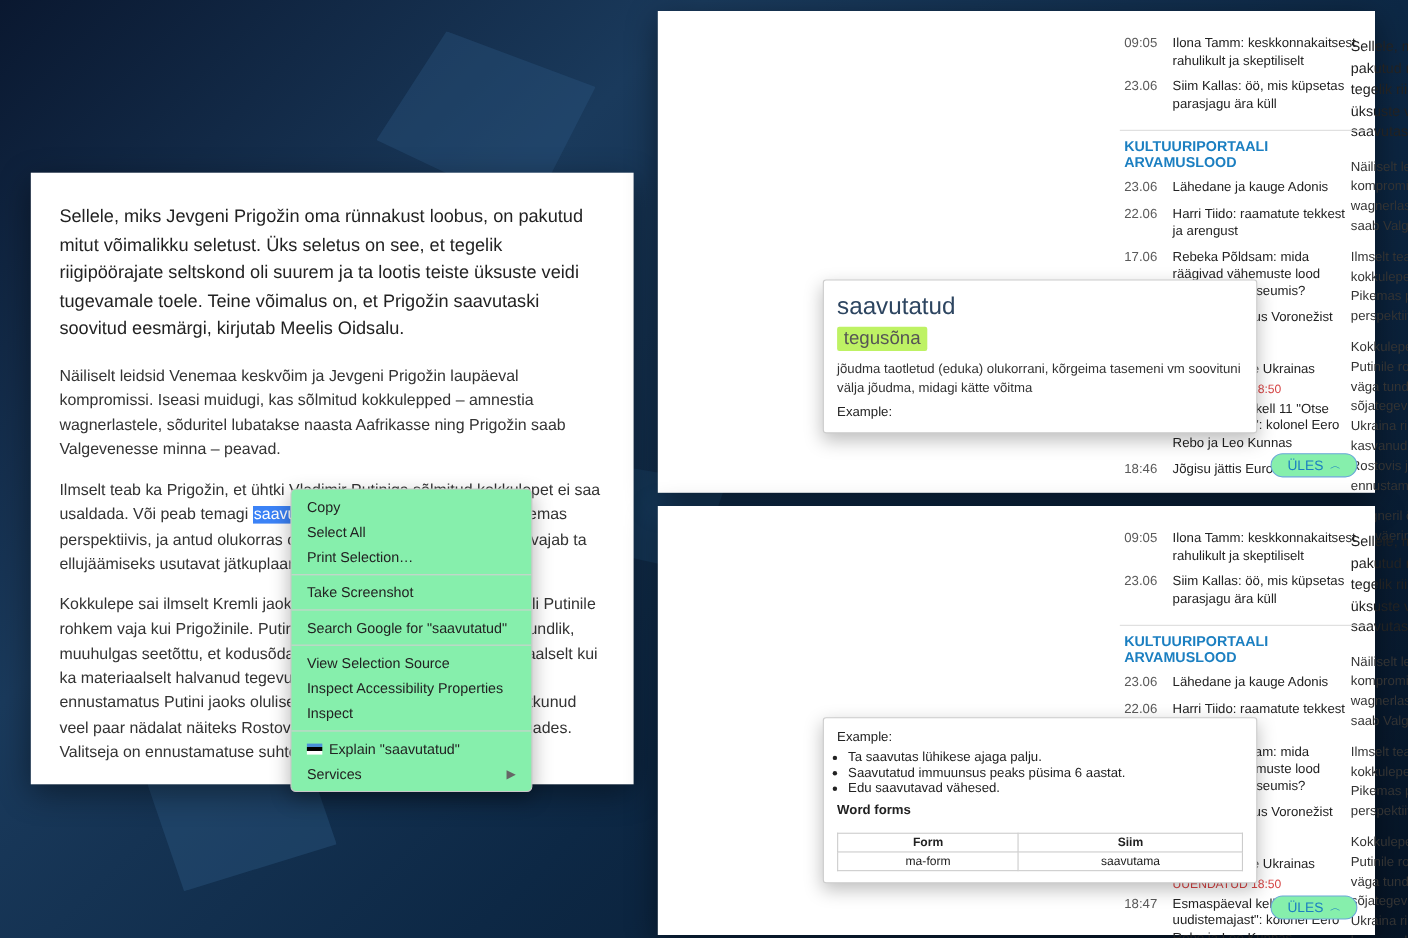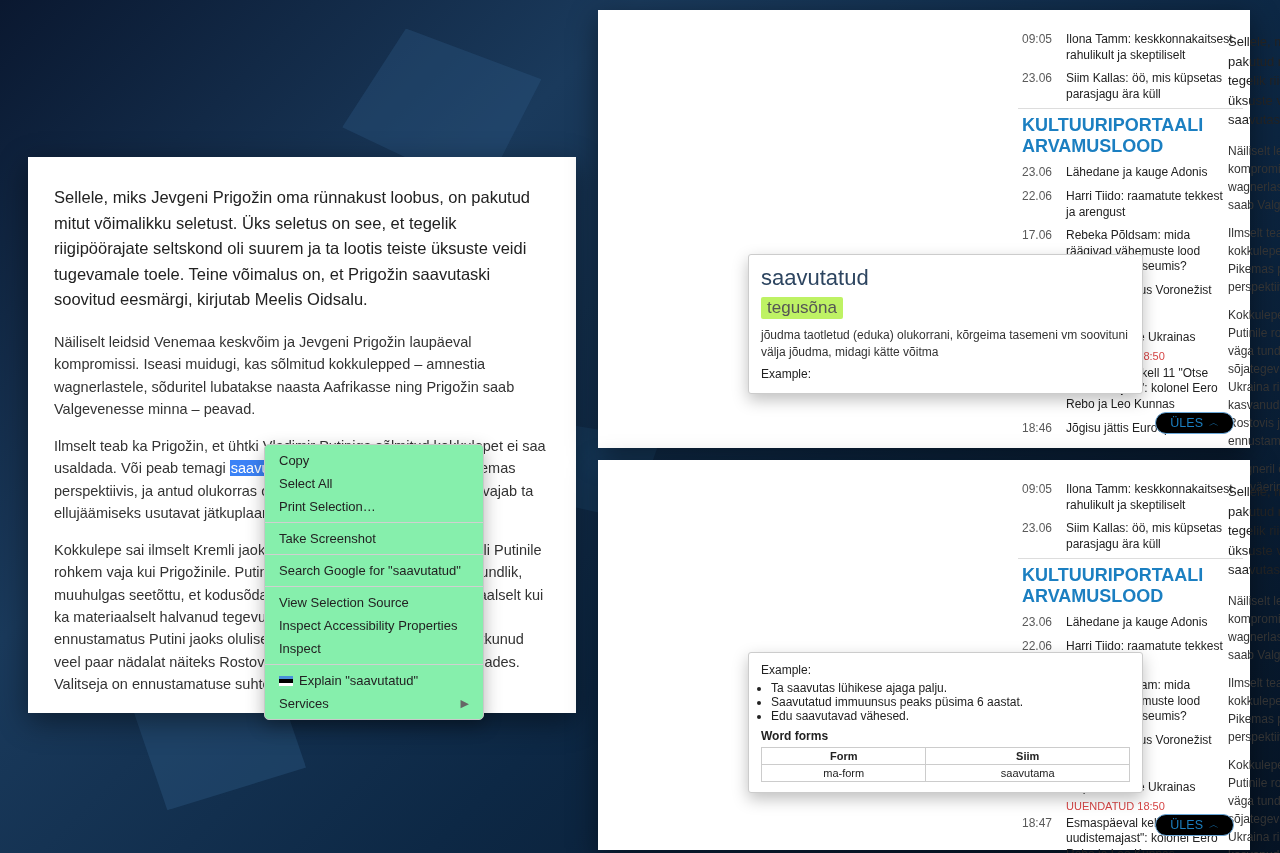--- a/index.html
+++ b/index.html
@@ -40,43 +40,43 @@
 
   
   .article-pane { position:absolute; left:610px; width:400px; padding: 22px 0 0 20px; overflow:hidden; }
   .article-pane .lead { font-size:13px; line-height:1.5; color:#222; margin-bottom:12px; padding-right:14px; }
   .article-pane p.para { font-size:12px; line-height:1.5; color:#333; margin-bottom:10px; padding-right:14px; }
 
   .sidebar { position:absolute; width:225px; font-size:12px; }
   .sidebar .row { display:flex; gap:10px; padding: 4px 8px 4px 4px; line-height:1.3; }
   .sidebar .time { color:#5a5a5a; min-width:34px; }
   .sidebar .title { color:#222; }
-  .sidebar h4 { color:#1b7fc1; font-size:18px; font-weight:600; padding:6px 4px 4px; border-top:1px solid #ddd; margin-top:2px;}
+  .sidebar h4 { color:#1b7fc1; font-size:13px; font-weight:600; padding:6px 4px 4px; border-top:1px solid #ddd; margin-top:12px;}
   .sidebar .upd { color:#d64545; font-size:11px; padding-left:48px; }
 
   .up-btn {
     position:absolute; right:16px; bottom:14px;
-    border:1px solid #6aa7d8; color:#1b7fc1; background:#000000;
+    border:1px solid #6aa7d8; color:#1b7fc1; background:#86efac;
     border-radius:18px; padding:3px 14px; font-size:12.5px;
     display:flex; align-items:center; gap:6px;
   }
   .up-btn .chev { font-size:10px; }
 
   
   .def-pop {
     position:absolute; background:#fff; border:1px solid #ccc; border-radius:3px;
     box-shadow: 0 6px 16px rgba(0,0,0,.25); font-size:12px; padding:10px 12px;
     width:395px;
   }
   .def-pop h2 { font-size:22px; color:#2d4560; font-weight:400; margin-bottom:6px; }
   .def-pop .tag { display:inline-block; background:#bef264; color:#555; font-size:17px; padding:1px 6px; border-radius:2px; margin-bottom:8px; }
   .def-pop .dh { font-weight:600; margin:4px 0 2px; }
   .def-pop .deftext { color:#333; line-height:1.4; }
   .def-pop ul { margin:4px 0 6px 10px; }
-  .def-pop table { width:100%; border-collapse:collapse; font-size:11px; margin-top:4px;}
+  .def-pop table { width:100%; border-collapse:collapse; font-size:11px; margin-top:14px;}
   .def-pop th, .def-pop td { border:1px solid #ccc; padding:2px 6px; text-align:center; }
 
   
   #p2 { left:598px; top:10px; width:652px; height:438px; }
   #p3 { left:598px; top:460px; width:652px; height:390px; }
 
 </style>
 </head>
 <body>
 

